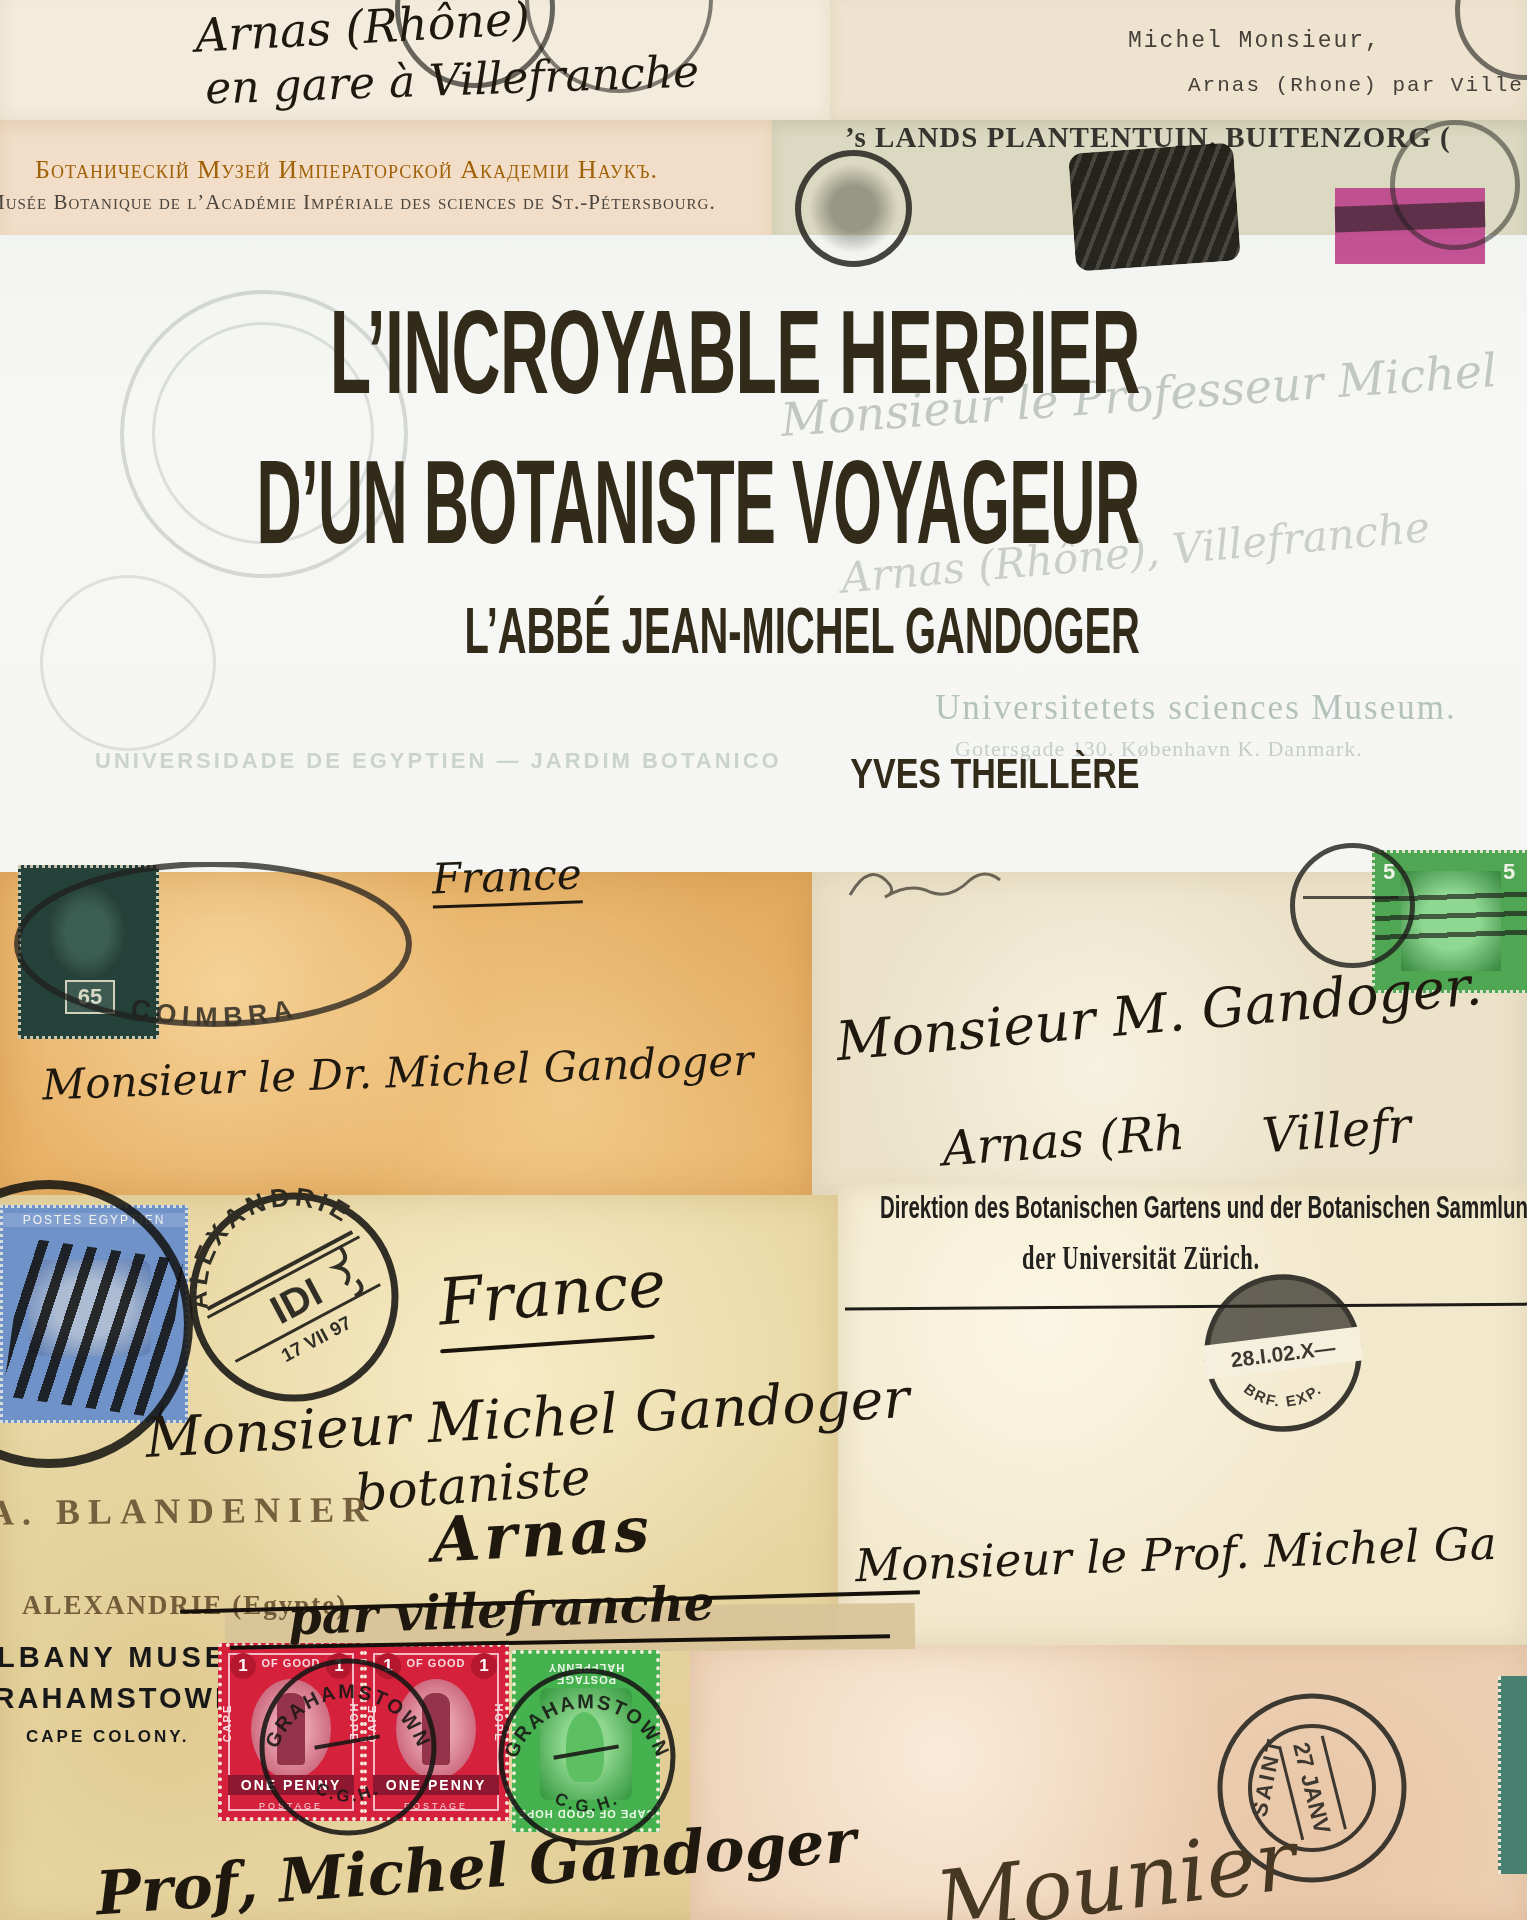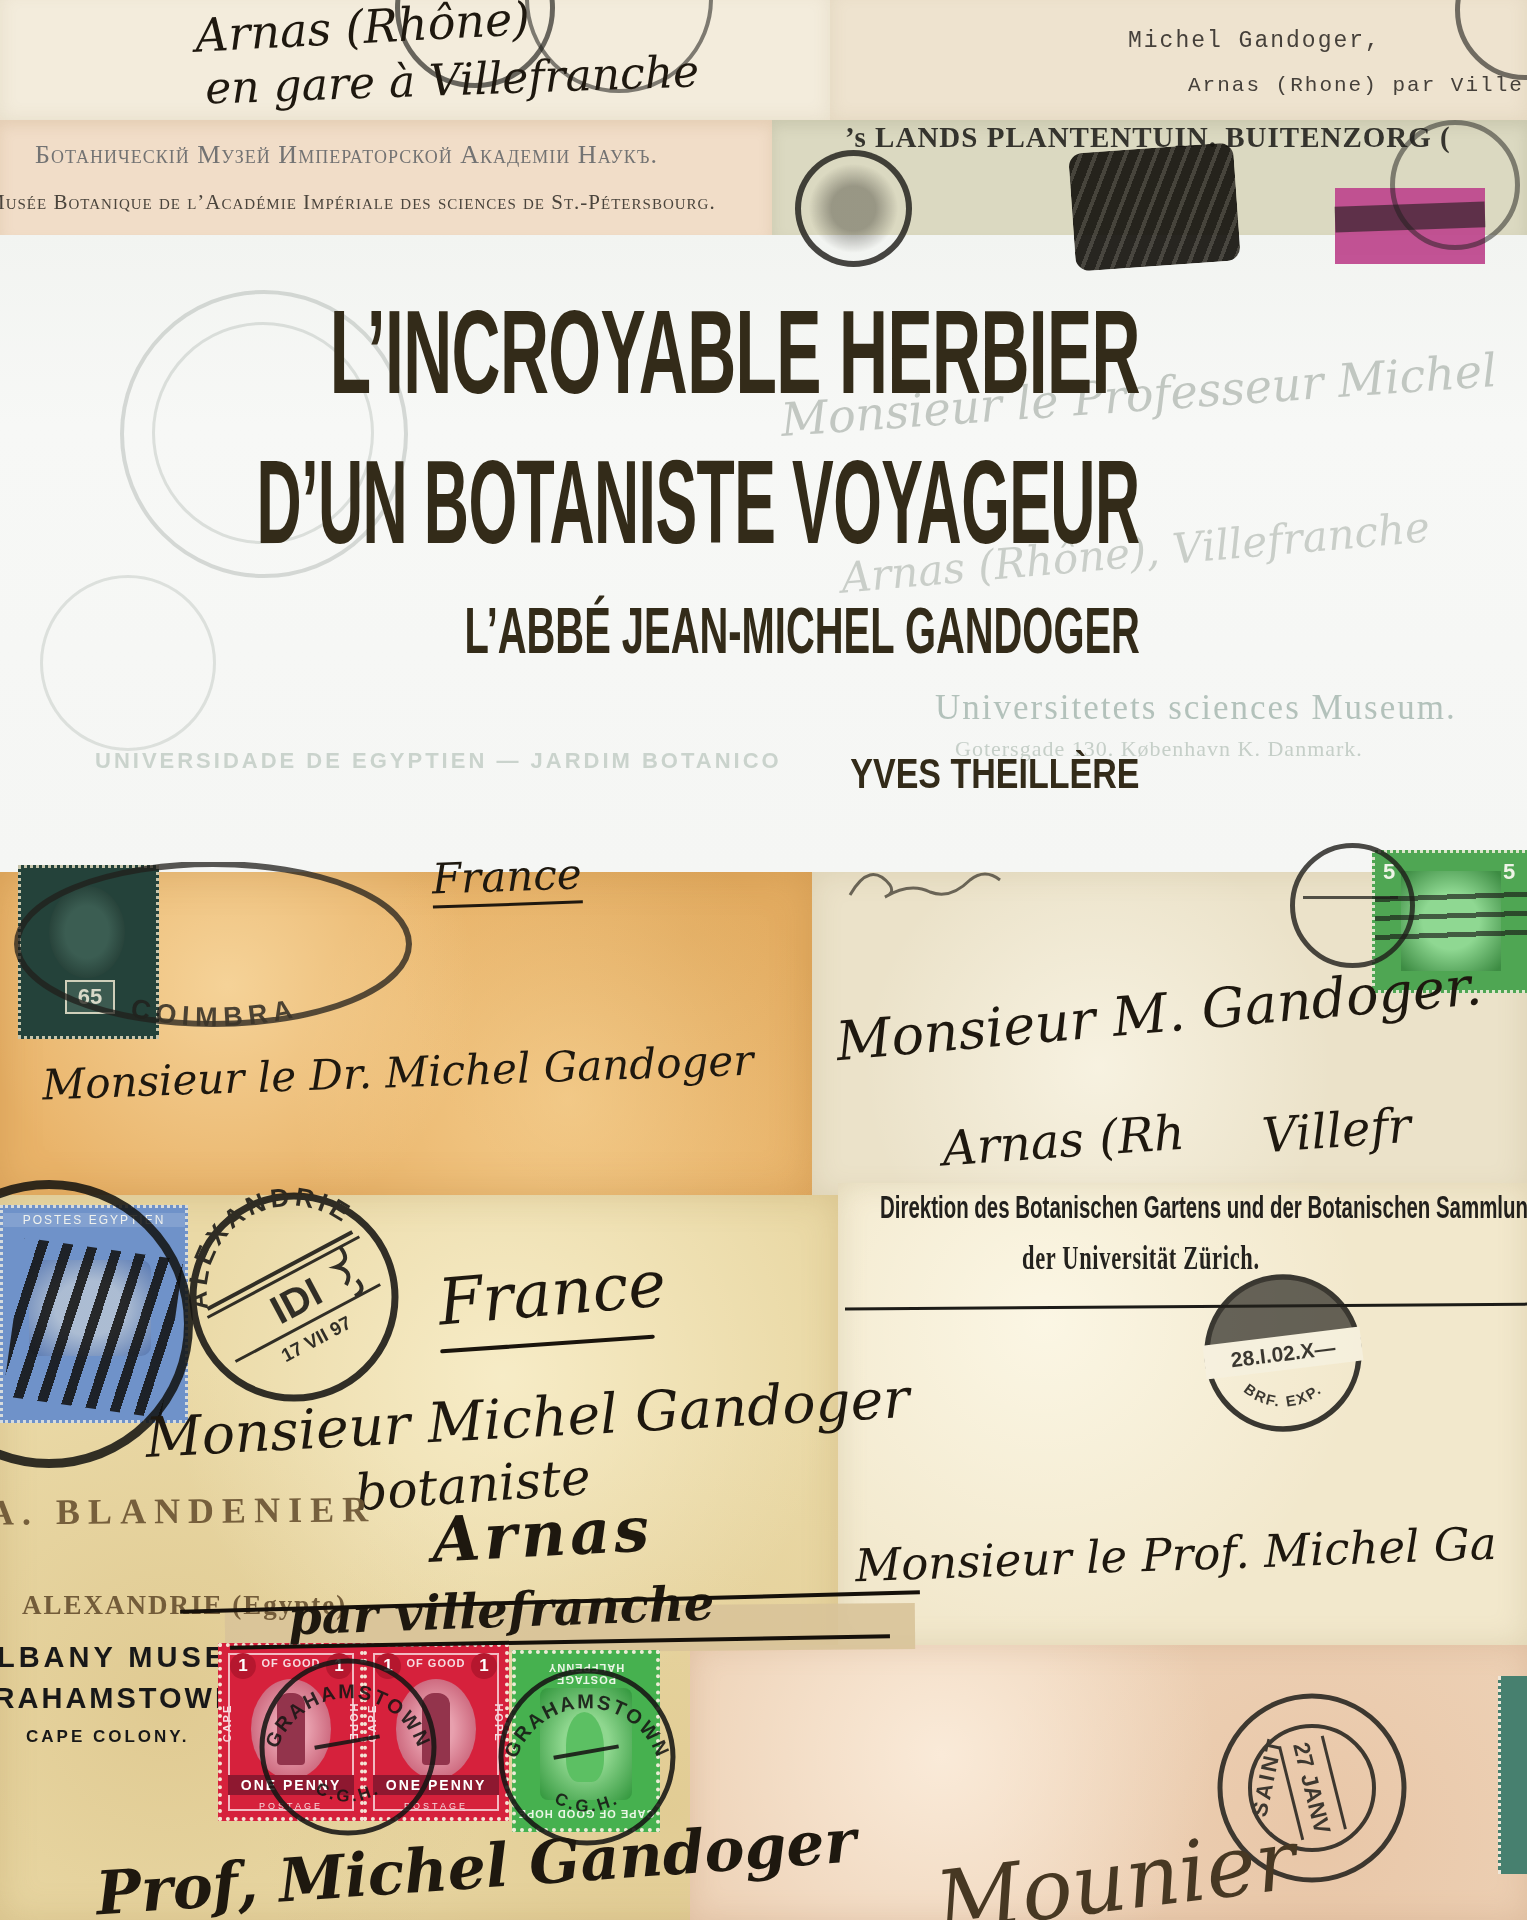--- a/index.html
+++ b/index.html
@@ -47,24 +47,24 @@
   <div class="region" style="left:690px;top:1645px;width:837px;height:275px;background:#eed3b8;
               background-image:radial-gradient(circle at 30% 40%,rgba(255,244,230,.7),transparent 45%),radial-gradient(circle at 75% 70%,rgba(220,170,130,.3),transparent 50%);
               box-shadow:inset 0 0 30px rgba(170,120,80,.22);"></div>
 
   <div class="ring" style="left:395px;top:-72px;width:150px;height:150px;border:5px solid rgba(28,27,23,.65);"></div>
   <div class="ring" style="left:525px;top:-95px;width:180px;height:180px;border:4px solid rgba(28,27,23,.55);"></div>
   <div class="ring" style="left:1455px;top:-60px;width:130px;height:130px;border:5px solid rgba(28,27,23,.6);"></div>
   <div class="hw" style="left:195px;top:0;font-size:46px;transform:rotate(-3deg);">Arnas (Rhône)</div>
   <div class="hw" style="left:205px;top:54px;font-size:44px;transform:rotate(-2deg);">en gare à Villefranche</div>
 
-  <div class="typed" style="left:1128px;top:28px;font-size:23px;letter-spacing:2px;">Michel Gandoger,</div>
+  <div class="typed" style="left:1128px;top:28px;font-size:23px;letter-spacing:2px;">Michel Monsieur,</div>
   <div class="typed" style="left:1188px;top:74px;font-size:21px;letter-spacing:2px;">Arnas (Rhone) par Ville</div>
 
-  <div class="printed" style="left:35px;top:140px;font-size:26px;color:#737373;font-variant:small-caps;letter-spacing:1px;">Ботаническій Музей Императорской Академіи Наукъ.</div>
+  <div class="printed" style="left:35px;top:155px;font-size:26px;color:#a16207;font-variant:small-caps;letter-spacing:1px;">Ботаническій Музей Императорской Академіи Наукъ.</div>
   <div class="printed" style="left:-14px;top:190px;font-size:21px;color:#4a443c;font-variant:small-caps;letter-spacing:1px;">Musée Botanique de l’Académie Impériale des sciences de St.-Pétersbourg.</div>
 
   <div class="printed" style="left:845px;top:121px;font-size:29px;font-weight:bold;color:#35342e;letter-spacing:1px;">’s LANDS PLANTENTUIN. BUITENZORG (</div>
   <div class="ring" style="left:795px;top:150px;width:105px;height:105px;border:6px solid rgba(25,24,20,.8);
               background:radial-gradient(circle,rgba(30,28,22,.35) 30%,transparent 60%);"></div>
   <div class="abs" style="left:1072px;top:148px;width:165px;height:118px;background:#16140f;opacity:.92;border-radius:14px;
               transform:rotate(-4deg);
               background-image:repeating-linear-gradient(115deg,transparent 0 10px,rgba(225,220,200,.18) 10px 14px);"></div>
   <div class="stamp" style="left:1335px;top:188px;width:150px;height:76px;background:#bf4a8f;opacity:.95;">
     <div class="abs" style="left:0;top:16px;width:150px;height:26px;background:rgba(20,18,16,.6);transform:rotate(-2deg);"></div>

